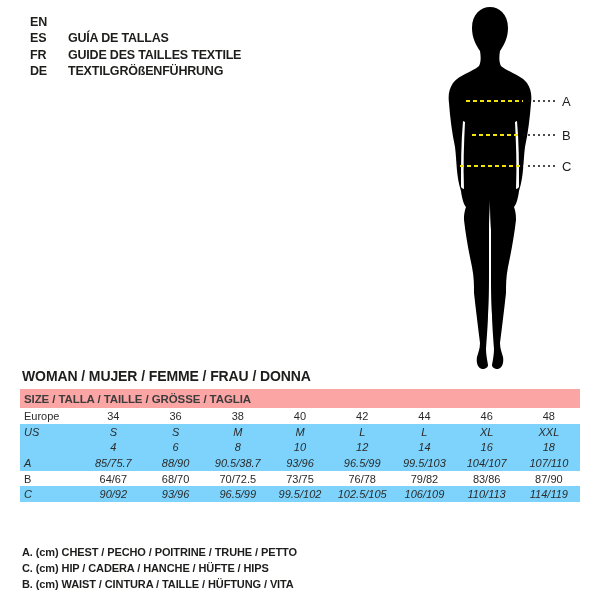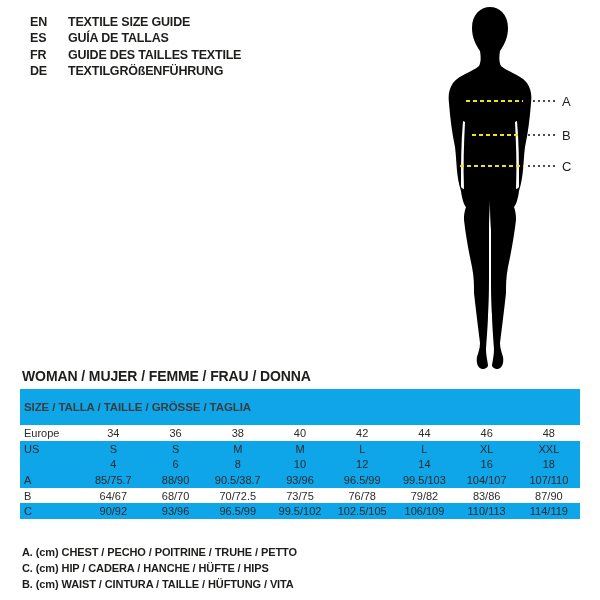--- a/index.html
+++ b/index.html
@@ -17,41 +17,40 @@
   .figure-wrap{position:absolute;left:428px;top:5px;width:158px;height:370px;}
   .figure-wrap svg{display:block;}
   .measure-letter{font-family:"Liberation Sans",sans-serif;font-size:13px;fill:#1d1d1b;}
 
   
   .section-title{position:absolute;left:22px;top:368px;font-size:14px;font-weight:bold;letter-spacing:-0.1px;}
 
   
   .size-table{position:absolute;left:20px;top:389px;width:560px;border-collapse:collapse;table-layout:fixed;}
   .size-table th{
-    background:#0ea5e9;height:36px;font-size:11.5px;font-weight:600;color:#3c3c3c;
+    background:#fca5a5;height:19px;font-size:11.5px;font-weight:600;color:#3c3c3c;
     text-align:left;padding:0 0 0 4px;letter-spacing:-0.1px;margin-left:39px;
   }
   .size-table td{
     height:15.7px;font-size:11px;text-align:center;padding:0;color:#2b2b2b;
     white-space:nowrap;overflow:hidden;
   }
   .size-table td.row-label{text-align:left;padding-left:4px;width:76px;}
-  .size-table tr.shade td{background:#0ea5e9;}
+  .size-table tr.shade td{background:#7dd3fc;font-style:italic;}
 
   
   .legend-block{position:absolute;left:22px;top:544px;}
   .legend-line{font-size:11px;font-weight:bold;line-height:16.2px;letter-spacing:-0.1px;white-space:nowrap;}
 </style>
 </head>
 <body>
 
 <div class="lang-block">
   <div class="lang-row">
     <span class="lang-code">EN</span>
-    <span class="lang-label">TEXTILE SIZE GUIDE</span>
   </div>
   <div class="lang-row">
     <span class="lang-code">ES</span>
     <span class="lang-label">GUÍA DE TALLAS</span>
   </div>
   <div class="lang-row">
     <span class="lang-code">FR</span>
     <span class="lang-label">GUIDE DES TAILLES TEXTILE</span>
   </div>
   <div class="lang-row">

